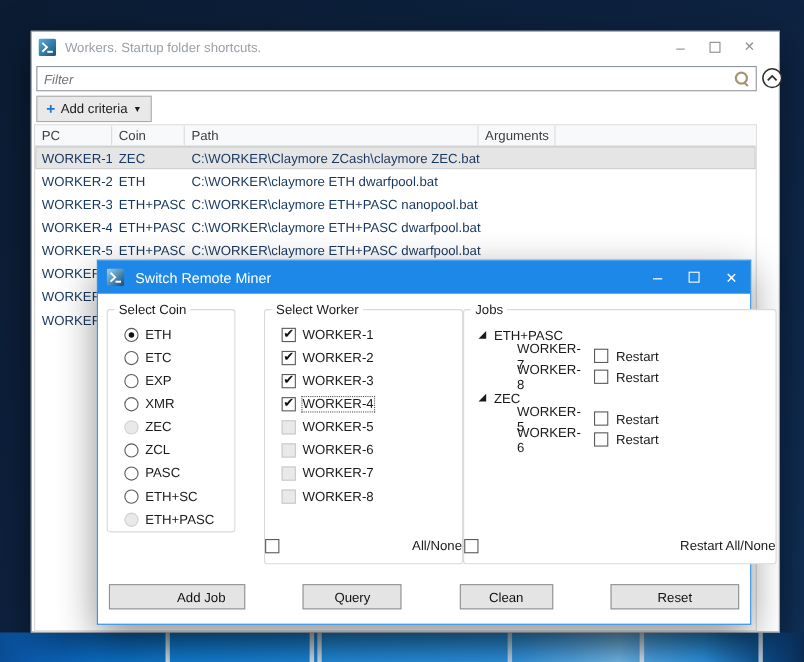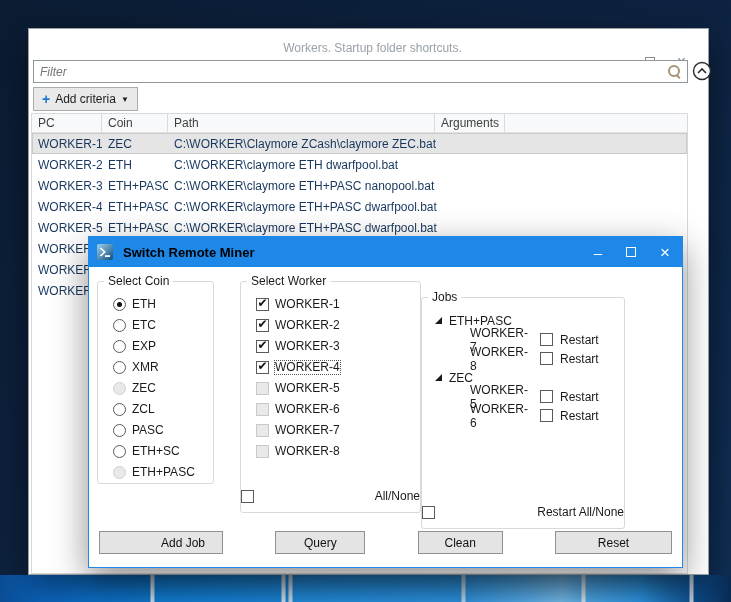--- a/index.html
+++ b/index.html
@@ -16,21 +16,21 @@
       linear-gradient(90deg, transparent 281px, rgba(255,255,255,.85) 282px, rgba(255,255,255,.85) 285px, transparent 286px),
       linear-gradient(90deg, transparent 288px, rgba(255,255,255,.8) 289px, rgba(255,255,255,.8) 292px, transparent 293px),
       linear-gradient(90deg, transparent 461px, rgba(255,255,255,.7) 462px, rgba(255,255,255,.7) 465px, transparent 466px),
       linear-gradient(90deg, transparent 581px, rgba(255,255,255,.8) 582px, rgba(255,255,255,.8) 585px, transparent 586px),
       linear-gradient(90deg, transparent 689px, rgba(255,255,255,.75) 690px, rgba(255,255,255,.75) 693px, transparent 694px),
       linear-gradient(90deg,#0A4E97 0,#0C64BE 40px,#0E76D4 90px,#1180DC 150px,#1287E4 156px,#1D8FE8 280px,#2496EC 300px,#2F9DF0 460px,#57B3F6 520px,#7AC6FB 562px,#4FAFF4 592px,#2F9DF0 640px,#0E4E8E 696px,#0A2C55 731px); }
 
   
   .win { position:absolute; left:28px; top:28px; width:681px; height:547px;
     background:#fff; border:1px solid #9AA0A6; box-shadow:0 12px 34px rgba(0,0,0,.5); }
-  .win-titlebar { height:27px; display:flex; align-items:center; padding:12px 6px; background:#fff;flex-direction:column; }
+  .win-titlebar { height:27px; display:flex; align-items:center; padding:0 6px; background:#fff; }
   .win-title { margin-left:8px; font-size:12px; color:#99A0A7; }
   .win-controls { margin-left:auto; display:flex; align-items:center; gap:22px; padding-right:16px; color:#8B8B8B; }
   .win-controls .glyph { font-size:14px; line-height:14px; cursor:default; }
   .maxbox { width:10px; height:10px; border:1px solid #8B8B8B; display:inline-block; }
   .dlg .maxbox { border-color:#fff; }
 
   
   .filter-row { position:absolute; left:4px; top:31px; width:655px; height:23px; }
   .filter-input { width:100%; height:23px; border:1px solid #8F979E; font:italic 12px "Liberation Sans","DejaVu Sans",sans-serif;
     color:#5A5A5A; padding:0 26px 0 6px; outline:none; background:#fff; }
@@ -53,29 +53,29 @@
   .th { line-height:18px; padding-left:6px; border-right:1px solid #D8DCE0; }
   .c-pc{width:70px;} .c-coin{width:66px;} .c-path{width:267px;} .c-args{width:70px;} .c-rest{flex:1; border-right:none;}
   .tr { display:flex; height:21px; align-items:center; color:#17375E; white-space:nowrap; }
   .tr .td { padding-left:6px; overflow:hidden; }
   .tr.selected { background:#E5E5E5; box-shadow:inset 0 0 0 1px #C9C9C9; }
 
   
   .dlg { position:absolute; left:88px; top:236px; width:595px; height:332px;
     background:#fff; border:1px solid #1E88E8; box-shadow:0 12px 34px rgba(0,0,0,.45); }
   .dlg-titlebar { height:30px; background:#1E88E8; display:flex; align-items:center; padding-left:8px; }
-  .dlg-title { margin-left:10px; font-size:13px; color:#000000;font-weight:bold; }
+  .dlg-title { margin-left:10px; font-size:13px; color:#ffffff; }
   .dlg-controls { margin-left:auto; display:flex; align-items:center; gap:24px; padding-right:12px; color:#fff; }
   .dlg-controls .glyph { font-size:15px; line-height:15px; cursor:pointer; }
 
   .group { position:absolute; border:1px solid #D9D9D9; border-radius:3px; background:#fff; }
   .group-label { position:absolute; top:-8px; left:6px; background:#fff; padding:0 4px; font-size:12px; color:#1A1A1A; }
   .g-coin   { left:8px;   top:44px; width:117px; height:203px; }
   .g-worker { left:151px; top:44px; width:181px; height:232px; }
-  .g-jobs   { left:332px; top:60px; width:204px; height:232px; }
+  .g-jobs   { left:332px; top:44px; width:285px; height:232px; }
 
   .opt-col { display:flex; flex-direction:column; gap:7px; padding:15px 0 0 15px; }
   .opt { display:flex; align-items:center; height:14px; font-size:12px; color:#1A1A1A; cursor:pointer; }
   .opt .lbl { margin-left:6px; line-height:13px; }
   .lbl.focused { outline:1px dotted #555; outline-offset:0; }
 
   .radio { width:13px; height:13px; border:1px solid #5A5A5A; border-radius:50%; background:#fff; position:relative; flex:0 0 13px; }
   .radio.sel::after { content:""; position:absolute; left:3px; top:3px; width:5px; height:5px; border-radius:50%; background:#111; }
   .radio.dis { background:#E9E9E9; border-color:#D0D0D0; }
 

